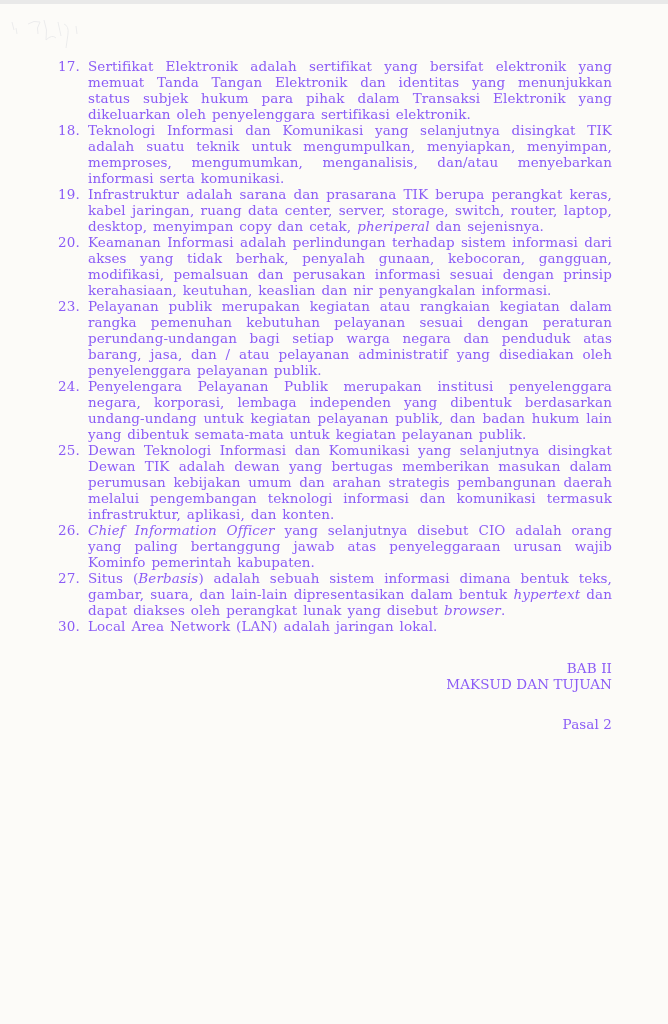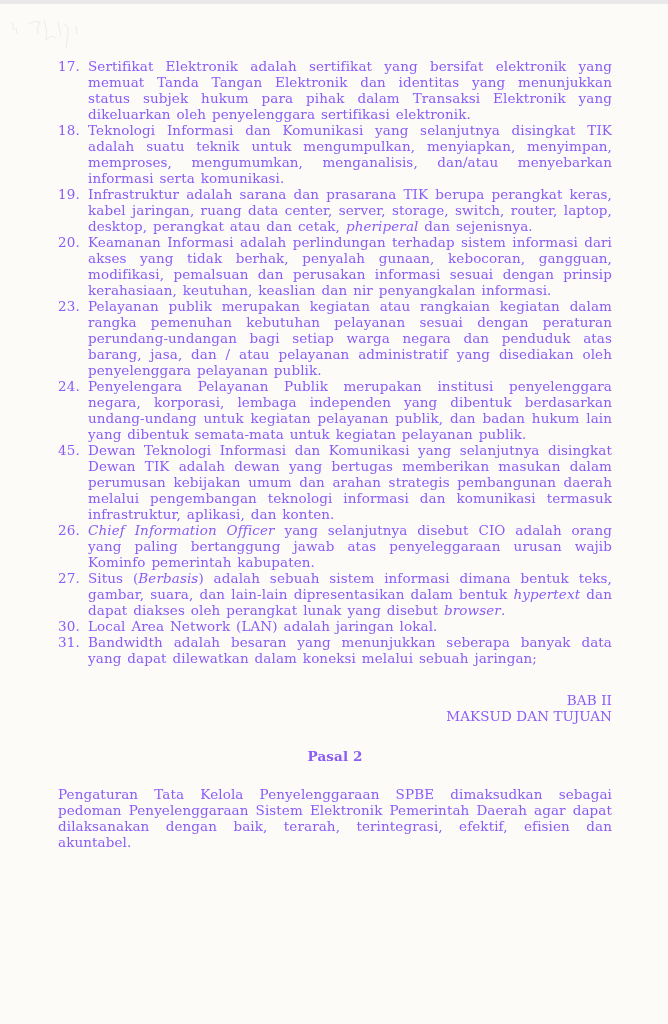--- a/index.html
+++ b/index.html
@@ -50,22 +50,21 @@
     word-spacing: 1.5px;
   }
   .item-text i { font-style: italic; }
   .chapter {
     margin-top: 26px;
     text-align: right;
   }
   .chapter-label, .chapter-title { display: block; }
   .article-label {
     margin-top: 24px;
-    text-align: center;
-    font-weight: bold;
+    text-align: right;
   }
   .closing-paragraph {
     margin-top: 22px;
     text-align: justify;
     word-spacing: 2px;
   }
 </style>
 </head>
 <body>
 
@@ -87,59 +86,54 @@
         <div class="list-item">
           <span class="num">17.</span>
           <span class="item-text"><span>Sertifikat Elektronik adalah sertifikat yang bersifat elektronik yang memuat Tanda Tangan Elektronik dan identitas yang menunjukkan status subjek hukum para pihak dalam Transaksi Elektronik yang dikeluarkan oleh penyelenggara sertifikasi elektronik.</span></span>
         </div>
         <div class="list-item">
           <span class="num">18.</span>
           <span class="item-text"><span>Teknologi Informasi dan Komunikasi yang selanjutnya disingkat TIK adalah suatu teknik untuk mengumpulkan, menyiapkan, menyimpan, memproses, mengumumkan, menganalisis, dan/atau menyebarkan informasi serta komunikasi.</span></span>
         </div>
         <div class="list-item">
           <span class="num">19.</span>
-          <span class="item-text"><span>Infrastruktur adalah sarana dan prasarana TIK berupa perangkat keras, kabel jaringan, ruang data center, server, storage, switch, router, laptop, desktop, perangkat atau dan cetak, </span><i>pheriperal</i><span> dan sejenisnya.</span></span>
+          <span class="item-text"><span>Infrastruktur adalah sarana dan prasarana TIK berupa perangkat keras, kabel jaringan, ruang data center, server, storage, switch, router, laptop, desktop, menyimpan copy dan cetak, </span><i>pheriperal</i><span> dan sejenisnya.</span></span>
         </div>
         <div class="list-item">
           <span class="num">20.</span>
           <span class="item-text"><span>Keamanan Informasi adalah perlindungan terhadap sistem informasi dari akses yang tidak berhak, penyalah gunaan, kebocoran, gangguan, modifikasi, pemalsuan dan perusakan informasi sesuai dengan prinsip kerahasiaan, keutuhan, keaslian dan nir penyangkalan informasi.</span></span>
         </div>
         <div class="list-item">
           <span class="num">23.</span>
           <span class="item-text"><span>Pelayanan publik merupakan kegiatan atau rangkaian kegiatan dalam rangka pemenuhan kebutuhan pelayanan sesuai dengan peraturan perundang-undangan bagi setiap warga negara dan penduduk atas barang, jasa, dan / atau pelayanan administratif yang disediakan oleh penyelenggara pelayanan publik.</span></span>
         </div>
         <div class="list-item">
           <span class="num">24.</span>
           <span class="item-text"><span>Penyelengara Pelayanan Publik merupakan institusi penyelenggara negara, korporasi, lembaga independen yang dibentuk berdasarkan undang-undang untuk kegiatan pelayanan publik, dan badan hukum lain yang dibentuk semata-mata untuk kegiatan pelayanan publik.</span></span>
         </div>
         <div class="list-item">
-          <span class="num">45.</span>
+          <span class="num">25.</span>
           <span class="item-text"><span>Dewan Teknologi Informasi dan Komunikasi yang selanjutnya disingkat Dewan TIK adalah dewan yang bertugas memberikan masukan dalam perumusan kebijakan umum dan arahan strategis pembangunan daerah melalui pengembangan teknologi informasi dan komunikasi termasuk infrastruktur, aplikasi, dan konten.</span></span>
         </div>
         <div class="list-item">
           <span class="num">26.</span>
           <span class="item-text"><i>Chief Information Officer</i><span> yang selanjutnya disebut CIO adalah orang yang paling bertanggung jawab atas penyeleggaraan urusan wajib Kominfo pemerintah kabupaten.</span></span>
         </div>
         <div class="list-item">
           <span class="num">27.</span>
           <span class="item-text"><span>Situs (</span><i>Berbasis</i><span>) adalah sebuah sistem informasi dimana bentuk teks, gambar, suara, dan lain-lain dipresentasikan dalam bentuk </span><i>hypertext</i><span> dan dapat diakses oleh perangkat lunak yang disebut </span><i>browser</i><span>.</span></span>
         </div>
         <div class="list-item">
           <span class="num">30.</span>
           <span class="item-text"><span>Local Area Network (LAN) adalah jaringan lokal.</span></span>
         </div>
-        <div class="list-item">
-          <span class="num">31.</span>
-          <span class="item-text"><span>Bandwidth adalah besaran yang menunjukkan seberapa banyak data yang dapat dilewatkan dalam koneksi melalui sebuah jaringan;</span></span>
-        </div>
       </div>
 
     <div class="chapter">
       <span class="chapter-label">BAB II</span>
       <span class="chapter-title">MAKSUD DAN TUJUAN</span>
     </div>
 
     <div class="article-label">Pasal 2</div>
 
-    <p class="closing-paragraph">Pengaturan Tata Kelola Penyelenggaraan SPBE dimaksudkan sebagai pedoman Penyelenggaraan Sistem Elektronik Pemerintah Daerah agar dapat dilaksanakan dengan baik, terarah, terintegrasi, efektif, efisien dan akuntabel.</p>
 
   </div>
 </div>
 
 </body></html>

